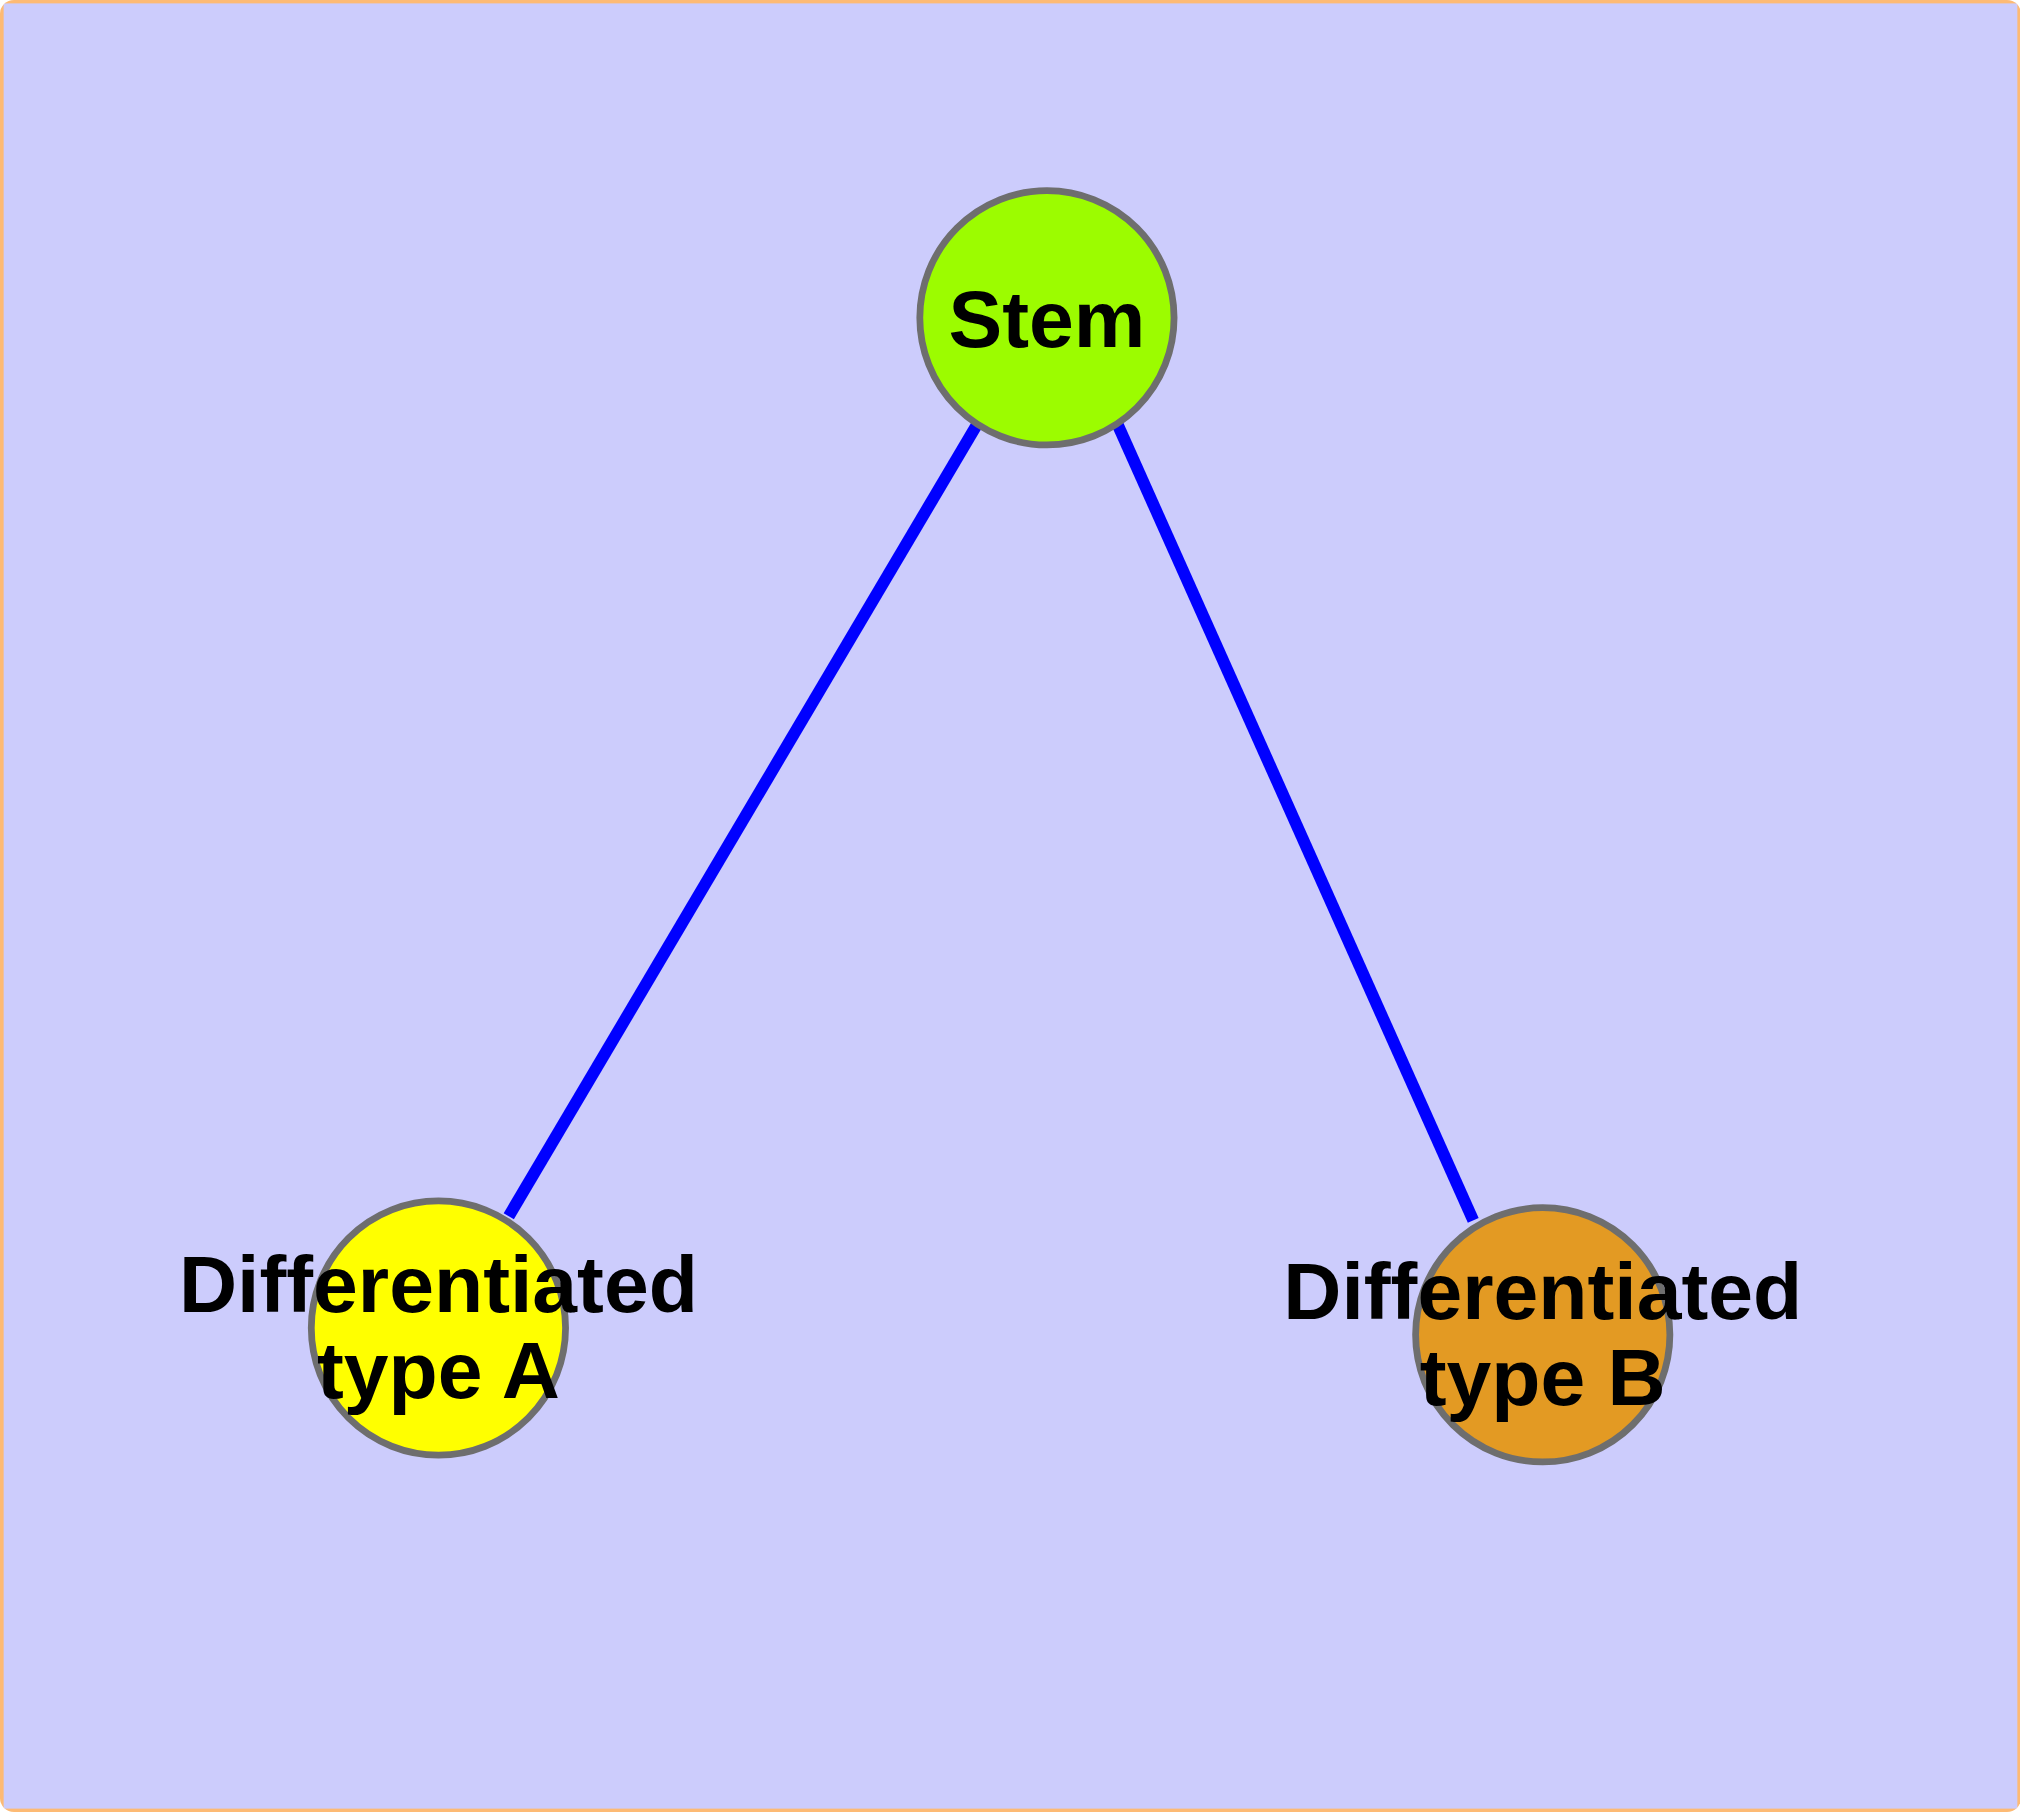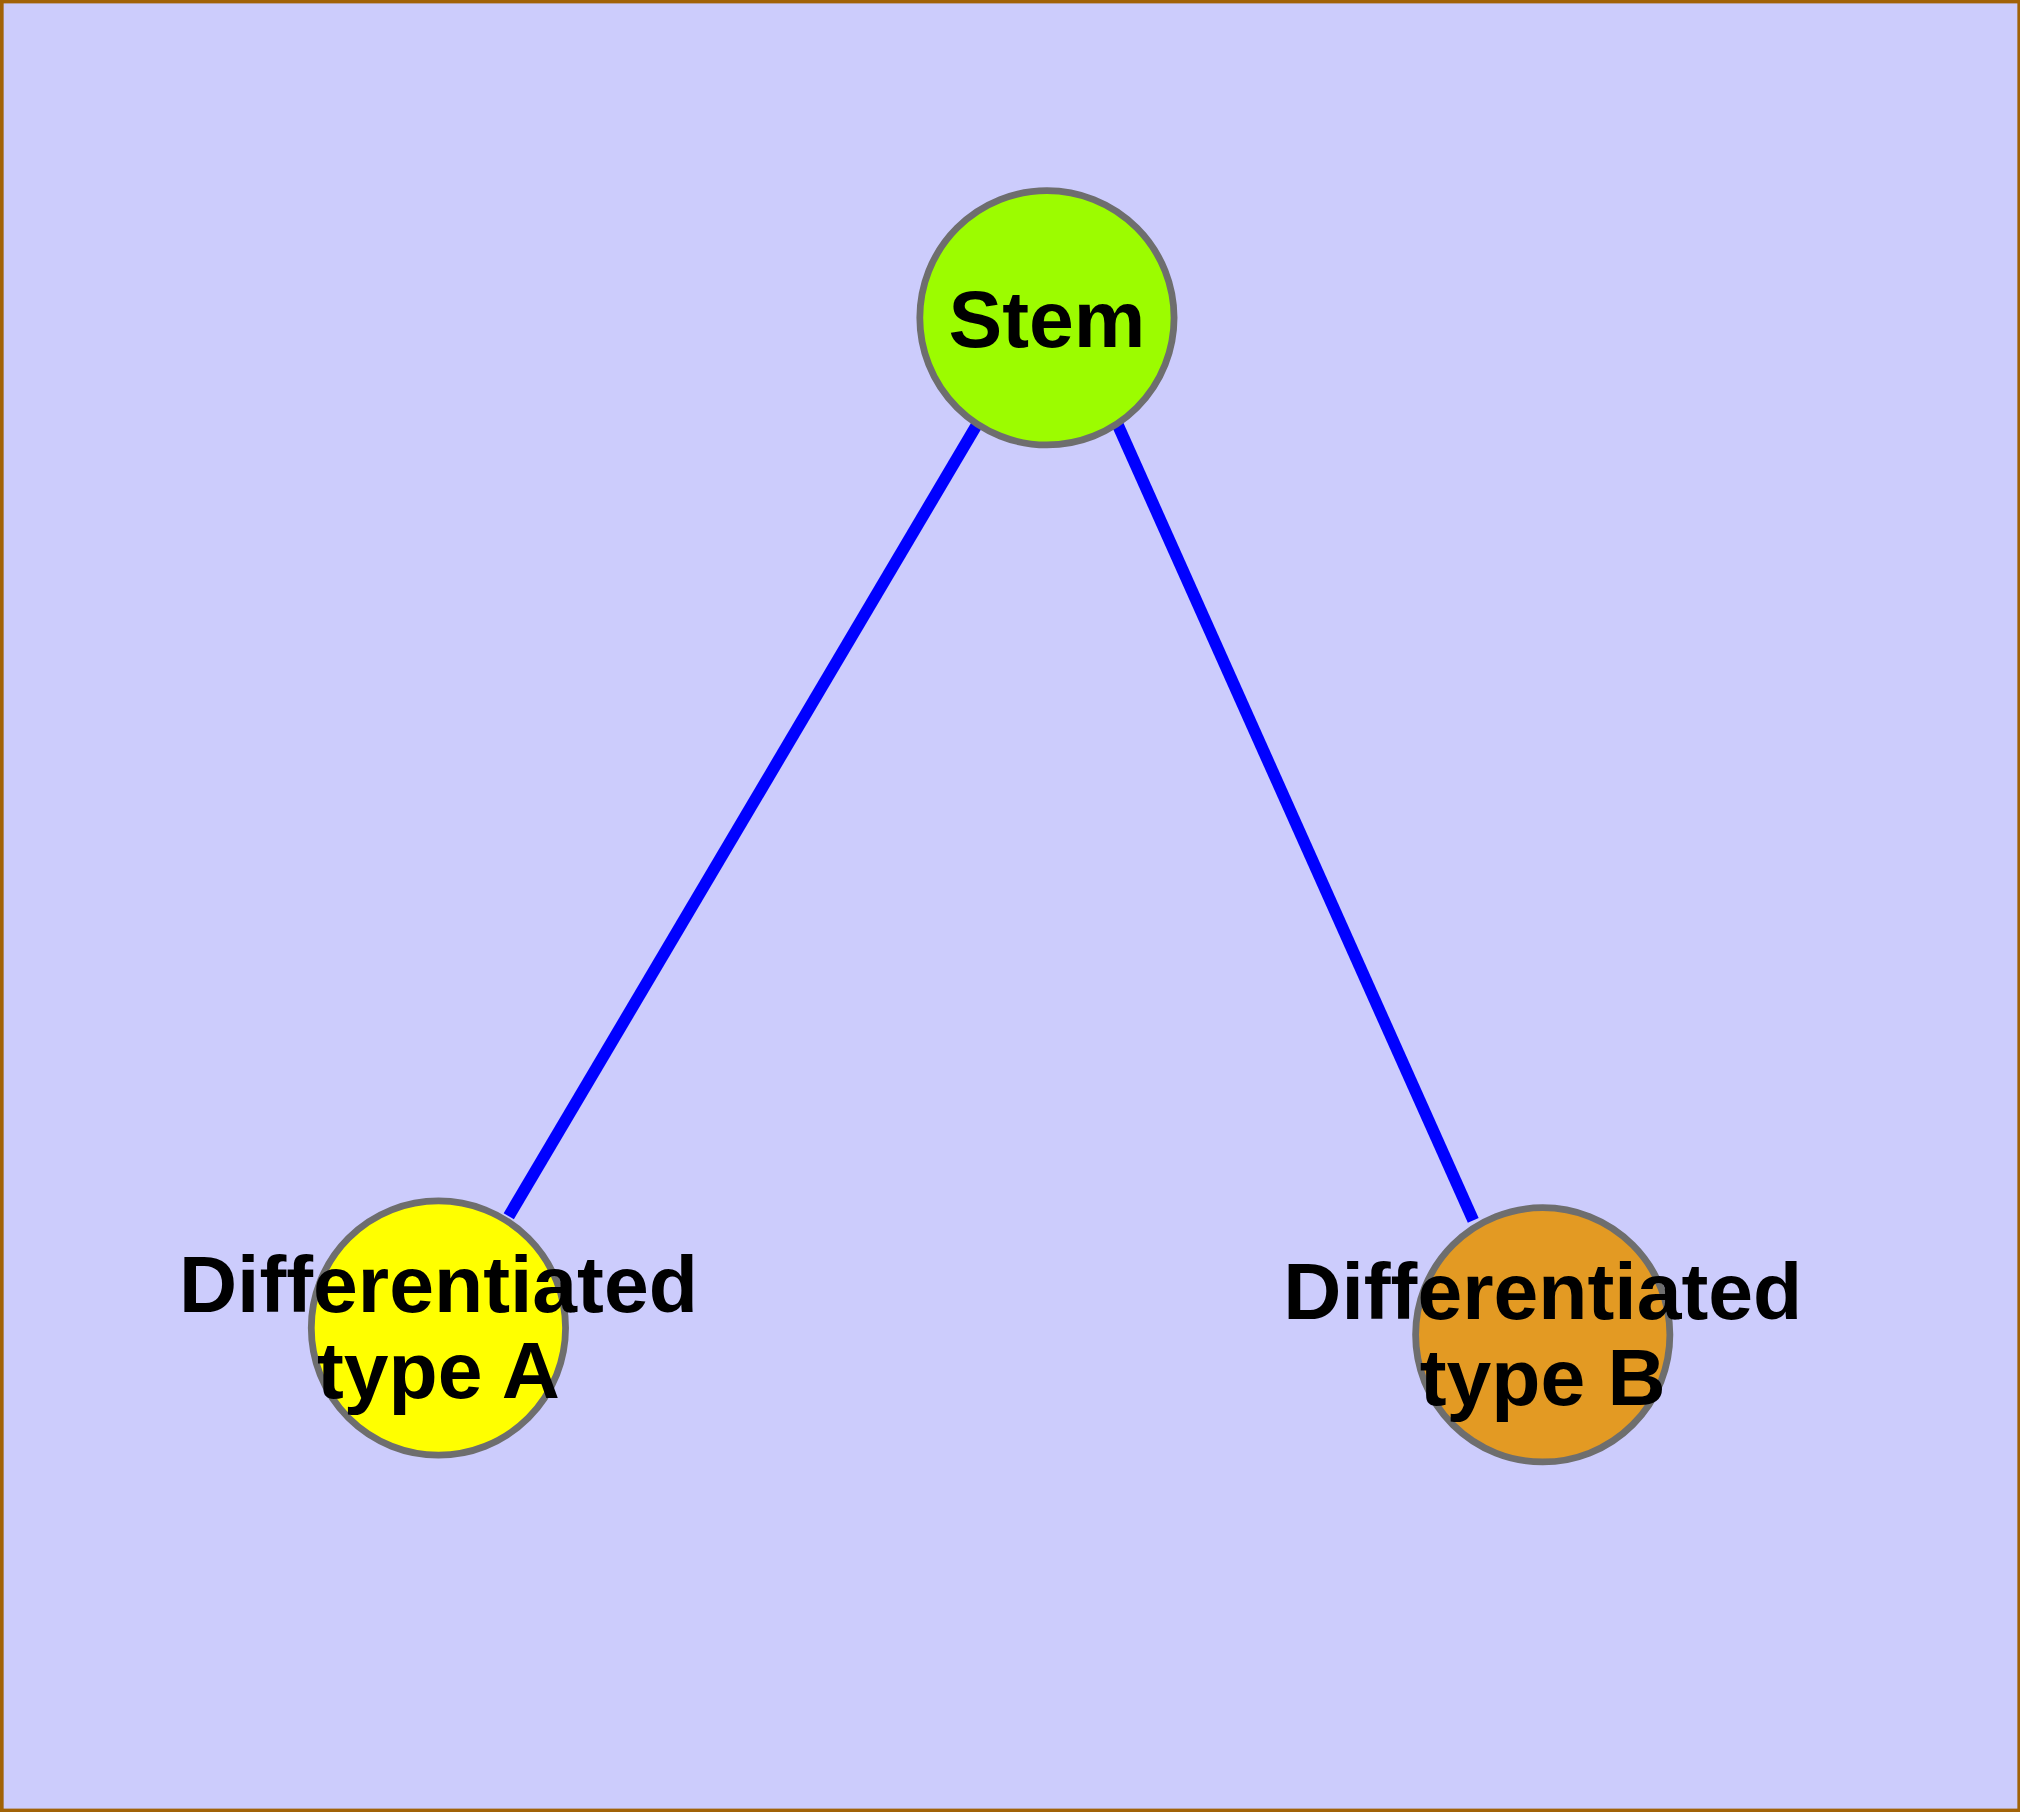--- a/index.html
+++ b/index.html
@@ -27,21 +27,21 @@
     font-family: "Liberation Sans", sans-serif;
     font-weight: bold;
     fill: #000000;
     dominant-baseline: auto;
     text-anchor: middle;
   }
 </style>
 </head>
 <body>
 
-<div id="canvas" style="background: #a16207;">
+<div id="canvas" style="background: #fdba74; border-radius: 14px;">
   <svg id="graph-svg" viewBox="0 0 2384 2138" xmlns="http://www.w3.org/2000/svg">
 
     <rect id="bg-rect" x="4" y="4" width="2376" height="2130" fill="#CCCCFC"></rect>
 
     <g id="edges-layer">
       <line id="edge-0" x1="1153" y1="500" x2="600" y2="1435" stroke="#0000FF" stroke-width="14"></line>
       <line id="edge-1" x1="1318" y1="500" x2="1738" y2="1440" stroke="#0000FF" stroke-width="14"></line>
     </g>
 
     <g id="nodes-layer">

